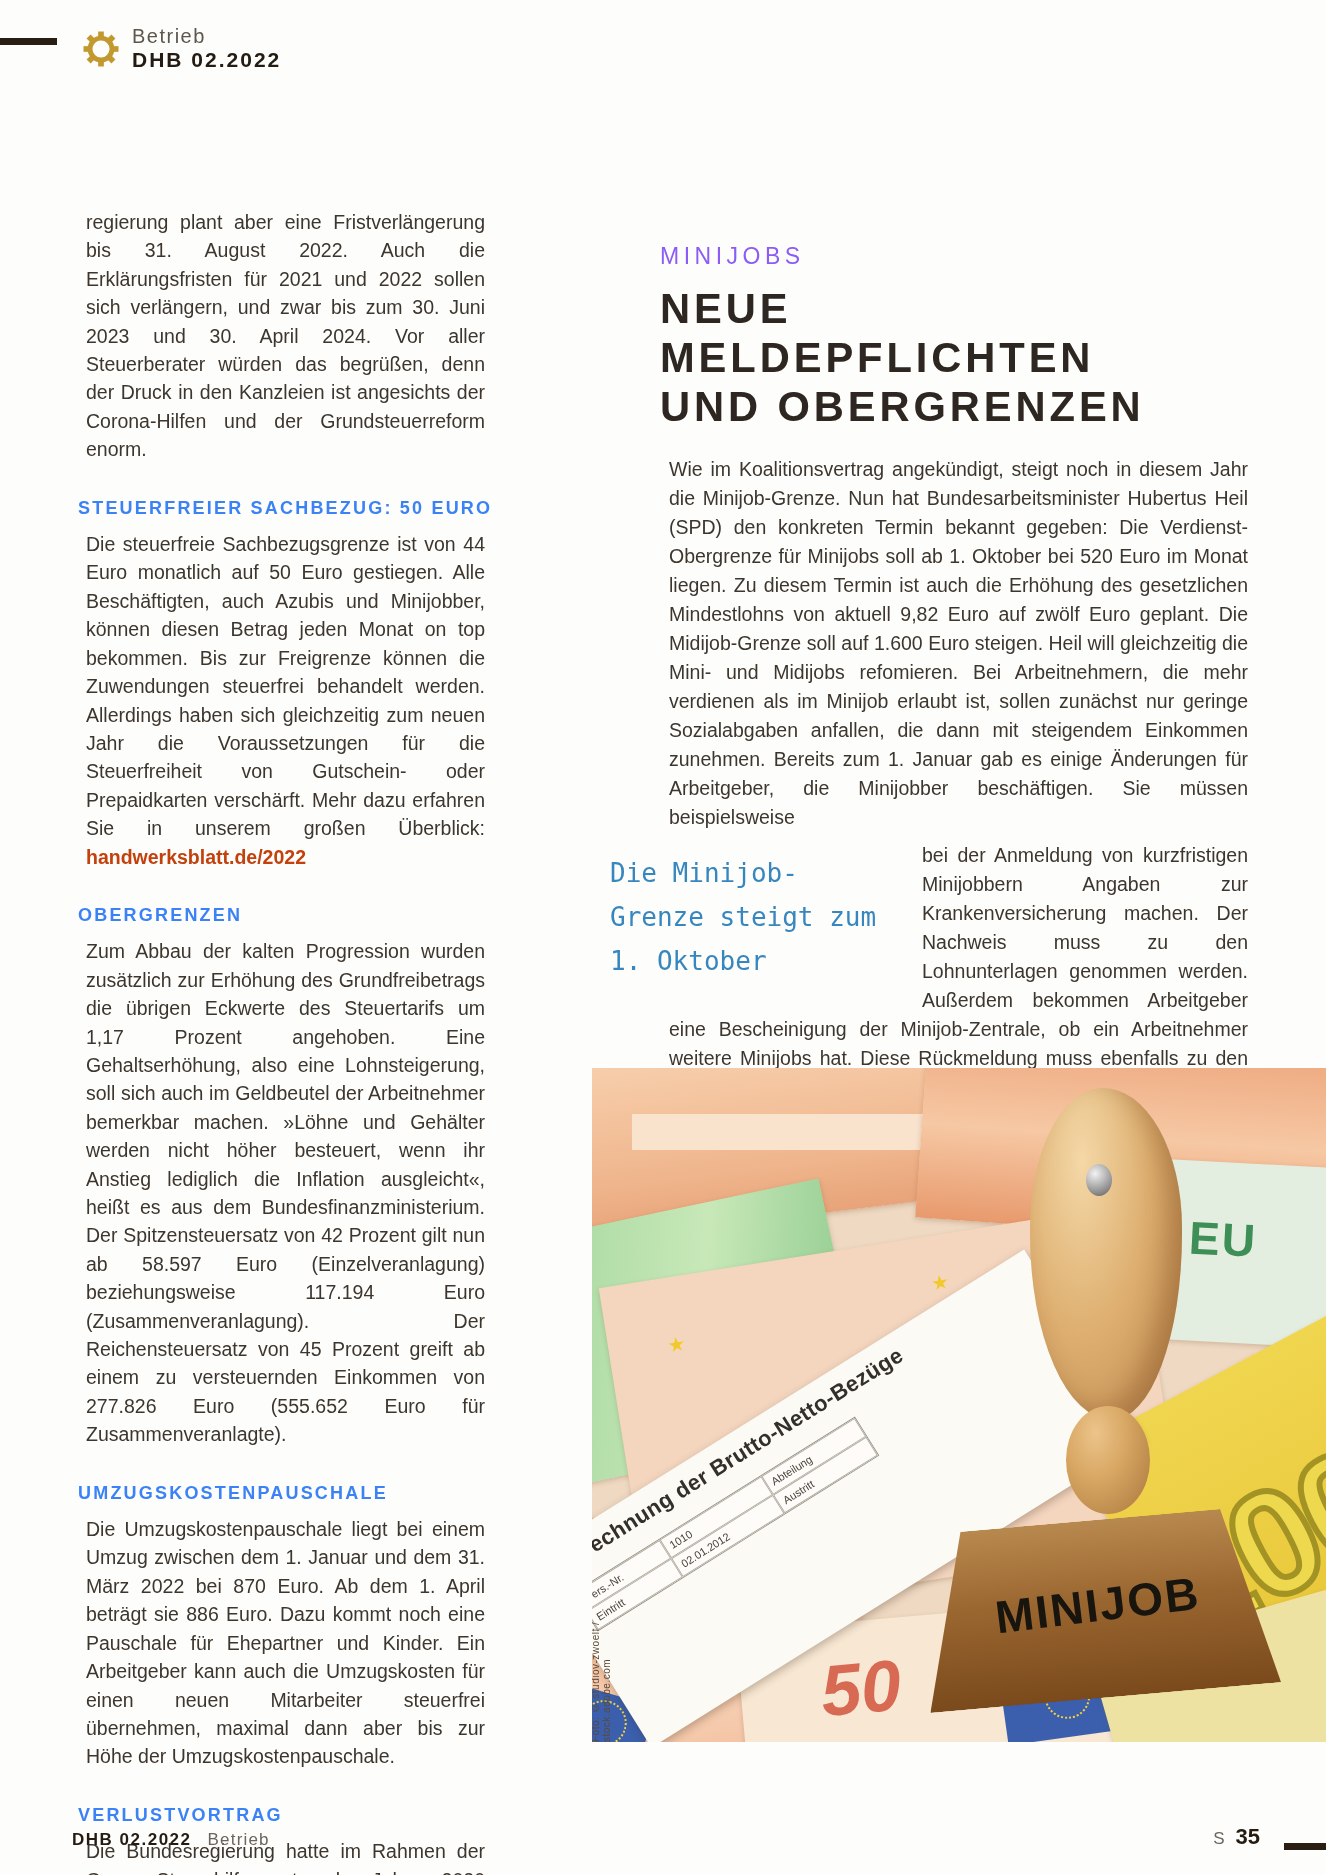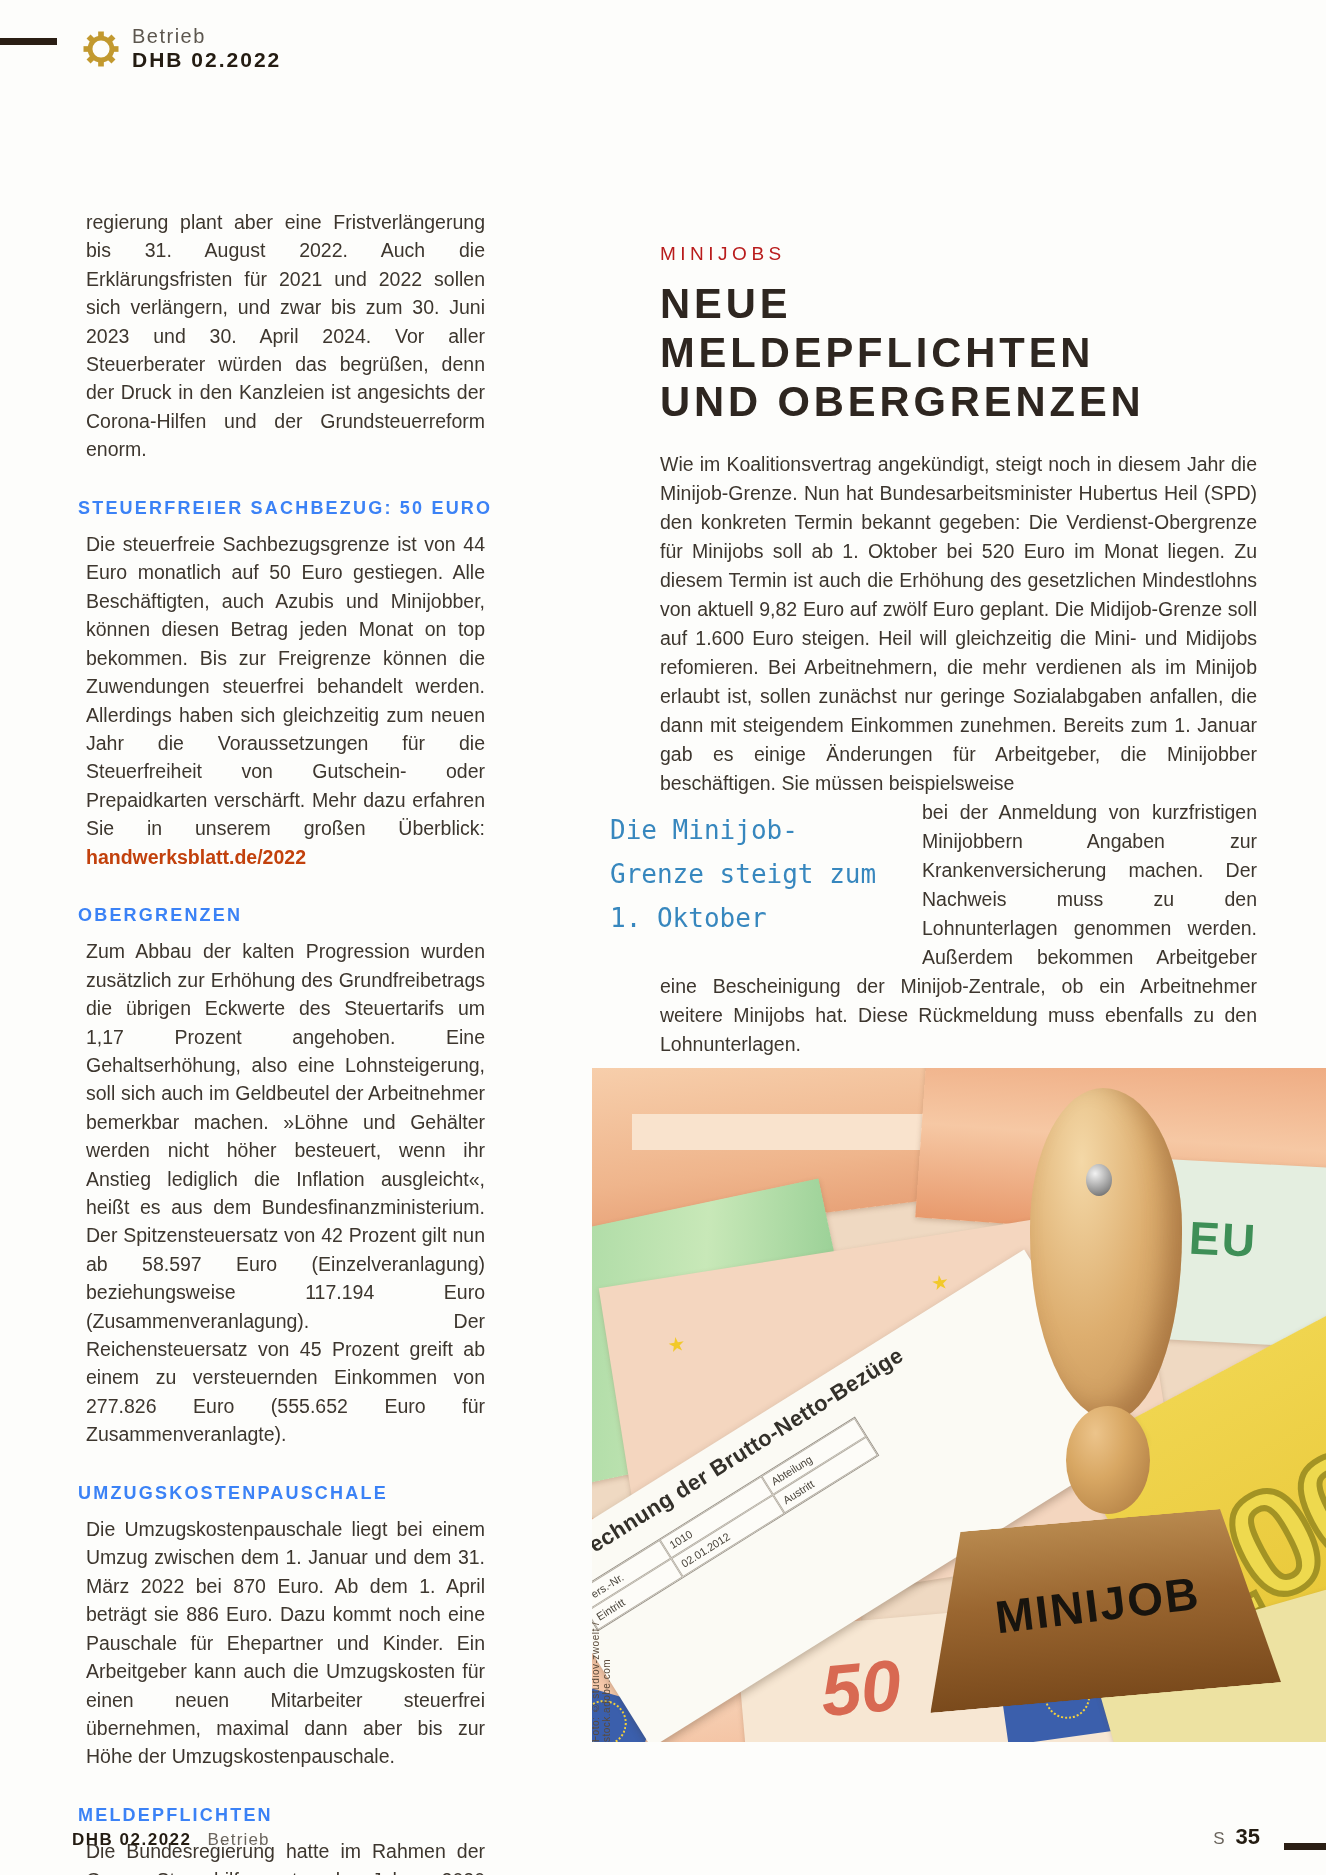--- a/index.html
+++ b/index.html
@@ -16,26 +16,26 @@
   
   .left-col{position:absolute;left:78px;top:200px;width:415px;
             font-size:19.5px;line-height:28.4px;text-align:justify;hyphens:auto;}
   .left-col p{margin:8px;}
   .sec-head{font-size:18px;font-weight:700;letter-spacing:2.2px;color:#3b82f6;
             margin:30px 0 6px 0;text-align:left;}
   .body-link{font-weight:700;color:#c2410c;text-decoration:none;}
 
   
   .right-col{position:absolute;left:660px;top:243px;width:597px;}
-  .eyebrow{font-size:19px;letter-spacing:4.5px;color:#b91c1c;font-weight:500;}
+  .eyebrow{font-size:23px;letter-spacing:4.5px;color:#8b5cf6;font-weight:500;}
   .headline{margin-top:14px;font-size:43px;line-height:49px;font-weight:700;
             letter-spacing:4px;color:#2e2620;transform:scaleX(.97);transform-origin:left;}
   .headline span{display:block;}
   .article-body{margin-top:24px;font-size:19.5px;line-height:29px;text-align:justify;hyphens:auto;}
-  .article-body p{margin:0;}
+  .article-body p{margin:9px;}
   .pullquote{float:left;width:288px;margin:10px 24px 8px -50px;
              font-family:"DejaVu Sans Mono",monospace;font-size:26px;line-height:44px;
              color:#3787be;white-space:pre-line;}
   blockquote{margin:0;padding:0;}
 
   
   .photo{position:absolute;left:592px;top:1068px;width:734px;height:674px;overflow:hidden;
          background:#efd9c2;}
   .photo *{position:absolute;}
   .note{box-shadow:0 2px 5px rgba(120,80,50,.25);}
@@ -145,21 +145,21 @@
 
     <div class="sec-head">STEUERFREIER SACHBEZUG: 50 EURO</div>
     <p><span>Die steuerfreie Sachbezugsgrenze ist von 44 Euro monatlich auf 50 Euro gestiegen. Alle Beschäftigten, auch Azubis und Minijobber, können diesen Betrag jeden Monat on top bekommen. Bis zur Freigrenze können die Zuwendungen steuerfrei behandelt werden. Allerdings haben sich gleichzeitig zum neuen Jahr die Voraussetzungen für die Steuerfreiheit von Gutschein- oder Prepaidkarten verschärft. Mehr dazu erfahren Sie in unserem großen Überblick: </span><a class="body-link" href="#">handwerksblatt.de/2022</a></p>
 
     <div class="sec-head">OBERGRENZEN</div>
     <p>Zum Abbau der kalten Progression wurden zusätzlich zur Erhöhung des Grundfreibetrags die übrigen Eckwerte des Steuertarifs um 1,17 Prozent angehoben. Eine Gehaltserhöhung, also eine Lohnsteigerung, soll sich auch im Geldbeutel der Arbeitnehmer bemerkbar machen. »Löhne und Gehälter werden nicht höher besteuert, wenn ihr Anstieg lediglich die Inflation ausgleicht«, heißt es aus dem Bundesfinanzministerium. Der Spitzensteuersatz von 42 Prozent gilt nun ab 58.597 Euro (Einzelveranlagung) beziehungsweise 117.194 Euro (Zusammenveranlagung). Der Reichensteuersatz von 45 Prozent greift ab einem zu versteuernden Einkommen von 277.826 Euro (555.652 Euro für Zusammenveranlagte).</p>
 
     <div class="sec-head">UMZUGSKOSTENPAUSCHALE</div>
     <p>Die Umzugskostenpauschale liegt bei einem Umzug zwischen dem 1. Januar und dem 31. März 2022 bei 870 Euro. Ab dem 1. April beträgt sie 886 Euro. Dazu kommt noch eine Pauschale für Ehepartner und Kinder. Ein Arbeitgeber kann auch die Umzugskosten für einen neuen Mitarbeiter steuerfrei übernehmen, maximal dann aber bis zur Höhe der Umzugskostenpauschale.</p>
 
-    <div class="sec-head">MELDEPFLICHTEN</div>
+    <div class="sec-head">VERLUSTVORTRAG</div>
     <p>Die Bundesregierung hatte im Rahmen der Corona-Steuerhilfegesetze des Jahres 2020 den steuerlichen Verlustrücktrag befristet für die Jahre 2020 und 2021 von einer auf zehn Millionen Euro angehoben (20 Millionen bei Zusammenveranlagung). Das Finanzministerium will nun die erweiterte Verlustverrechnung bis Ende 2023 verlängern: Für 2022 und 2023 wird der Höchstbetrag beim Verlustrücktrag auf zehn Millionen Euro oder auf 20 Millionen Euro bei Zusammenveranlagung angehoben.</p>
   </div>
 
   <div class="right-col">
     <div class="eyebrow">MINIJOBS</div>
     <div class="headline">
       <span>NEUE MELDEPFLICHTEN</span>
       <span>UND OBERGRENZEN</span>
     </div>
     <div class="article-body">

